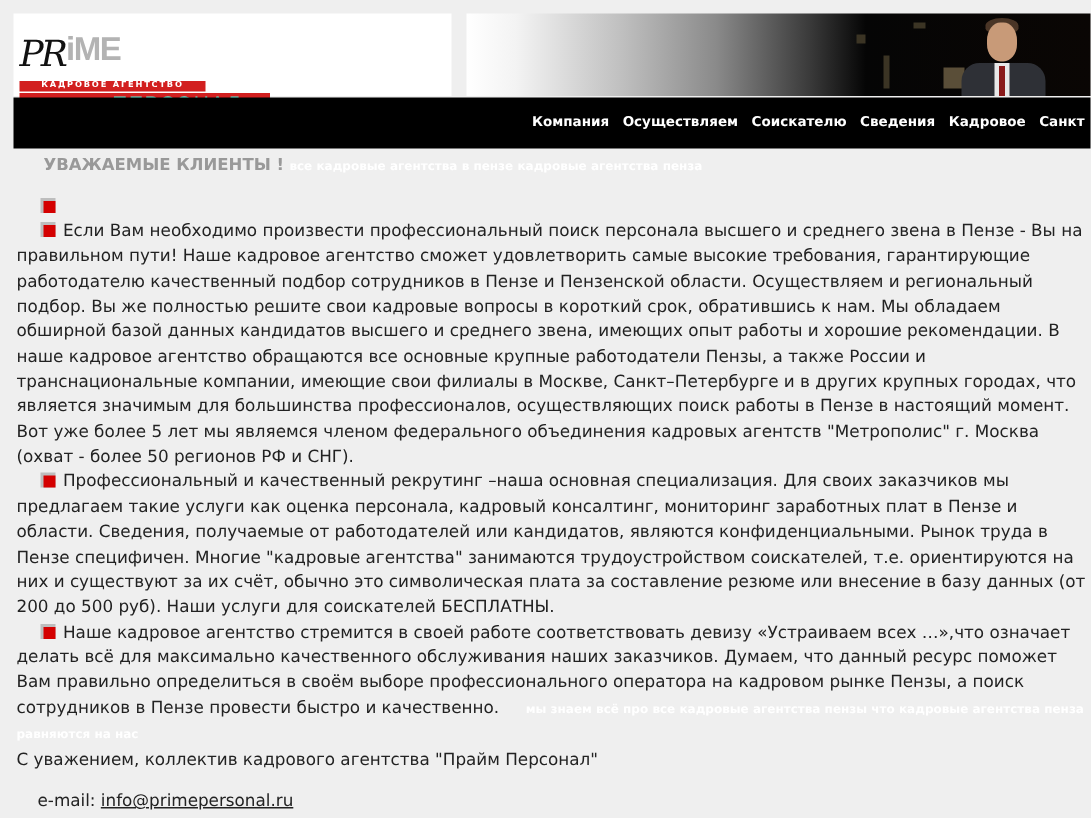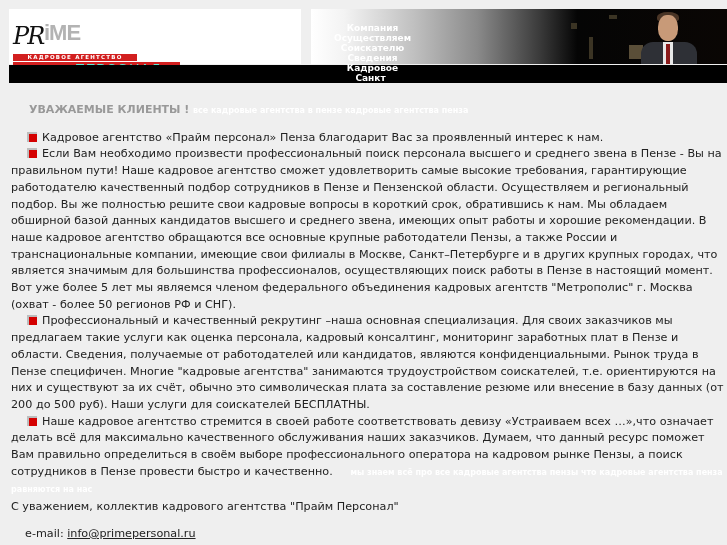--- a/index.html
+++ b/index.html
@@ -51,22 +51,22 @@
     position:absolute; left:330px; top:33px; width:56px; height:26px; border-radius:12px 12px 0 0;
     background:#2e3036;
   }
   .banner .person-shirt {
     position:absolute; left:352px; top:33px; width:10px; height:22px; background:#e8e8e8;
   }
   .banner .person-tie {
     position:absolute; left:355px; top:35px; width:4px; height:20px; background:#8a1a1a;
   }
   .nav {
-    position:absolute; left:9px; top:65px; width:718px; height:18px; background:#000;
-    display:flex; justify-content:flex-end; align-items:center;flex-direction:column;
+    position:absolute; left:9px; top:65px; width:718px; height:34px; background:#000;
+    display:flex; justify-content:flex-end; align-items:center;
   }
   .nav a {
     color:#fff; font-family:"DejaVu Sans", sans-serif; font-weight:bold; font-size:9px;
     text-decoration:none; margin-left:9px; white-space:nowrap;
   }
   .nav a:last-child { margin-right:4px; }
   .content {
     position:absolute; left:11px; top:102px; width:716px;
     font-size:11.2px; line-height:16.7px; color:#222;
   }
@@ -117,21 +117,21 @@
   <a href="#">Санкт</a>
 </nav>
 
 <div class="content">
   <div>
     <span class="heading">УВАЖАЕМЫЕ КЛИЕНТЫ !</span>
     <span class="hidden-seo">все кадровые агентства в пензе кадровые агентства пенза</span>
   </div>
 
   <p class="para p-first">
-    <span class="bullet"></span><span>Кадровое агентство «Прайм персонал» Пенза благодарит Вас за проявленный интерес к нам.</span>
+    <span class="bullet"></span>
   </p>
   <p class="para">
     <span class="bullet"></span><span>Если Вам необходимо произвести профессиональный поиск персонала высшего и среднего звена в Пензе    - Вы на правильном пути!  Наше кадровое агентство сможет удовлетворить самые высокие требования, гарантирующие работодателю качественный подбор сотрудников в Пензе и Пензенской области. Осуществляем и региональный подбор. Вы же полностью решите свои кадровые вопросы в короткий срок, обратившись к нам. Мы обладаем обширной базой данных кандидатов высшего и среднего звена, имеющих опыт работы и хорошие рекомендации. В наше кадровое агентство обращаются все основные крупные работодатели Пензы, а также России и транснациональные компании, имеющие свои филиалы в Москве, Санкт–Петербурге и в других крупных городах, что является значимым для большинства профессионалов, осуществляющих поиск работы в Пензе в настоящий момент. Вот уже более 5 лет мы являемся членом федерального объединения кадровых агентств "Метрополис" г. Москва (охват - более 50 регионов РФ и СНГ).</span>
   </p>
   <p class="para">
     <span class="bullet"></span><span>Профессиональный и качественный рекрутинг  –наша основная специализация. Для своих заказчиков мы предлагаем такие услуги как оценка персонала, кадровый консалтинг, мониторинг заработных плат в Пензе и области. Сведения, получаемые от работодателей или кандидатов, являются конфиденциальными. Рынок труда в Пензе специфичен. Многие "кадровые агентства" занимаются  трудоустройством соискателей, т.е. ориентируются на них и существуют за их счёт, обычно это символическая плата за составление резюме или внесение в базу данных (от 200 до 500 руб). Наши услуги для соискателей БЕСПЛАТНЫ.</span>
   </p>
   <p class="para">
     <span class="bullet"></span><span>Наше кадровое агентство стремится в своей работе соответствовать девизу «Устраиваем всех …»,что означает делать всё для максимально качественного обслуживания наших заказчиков. Думаем, что данный ресурс поможет Вам правильно определиться в своём выборе профессионального оператора на кадровом рынке Пензы, а поиск сотрудников в Пензе провести быстро и качественно.</span>
     &nbsp;&nbsp;&nbsp;&nbsp;<span class="seo-line">мы знаем всё про все кадровые агентства пензы что кадровые агентства пенза равняются на нас</span>

